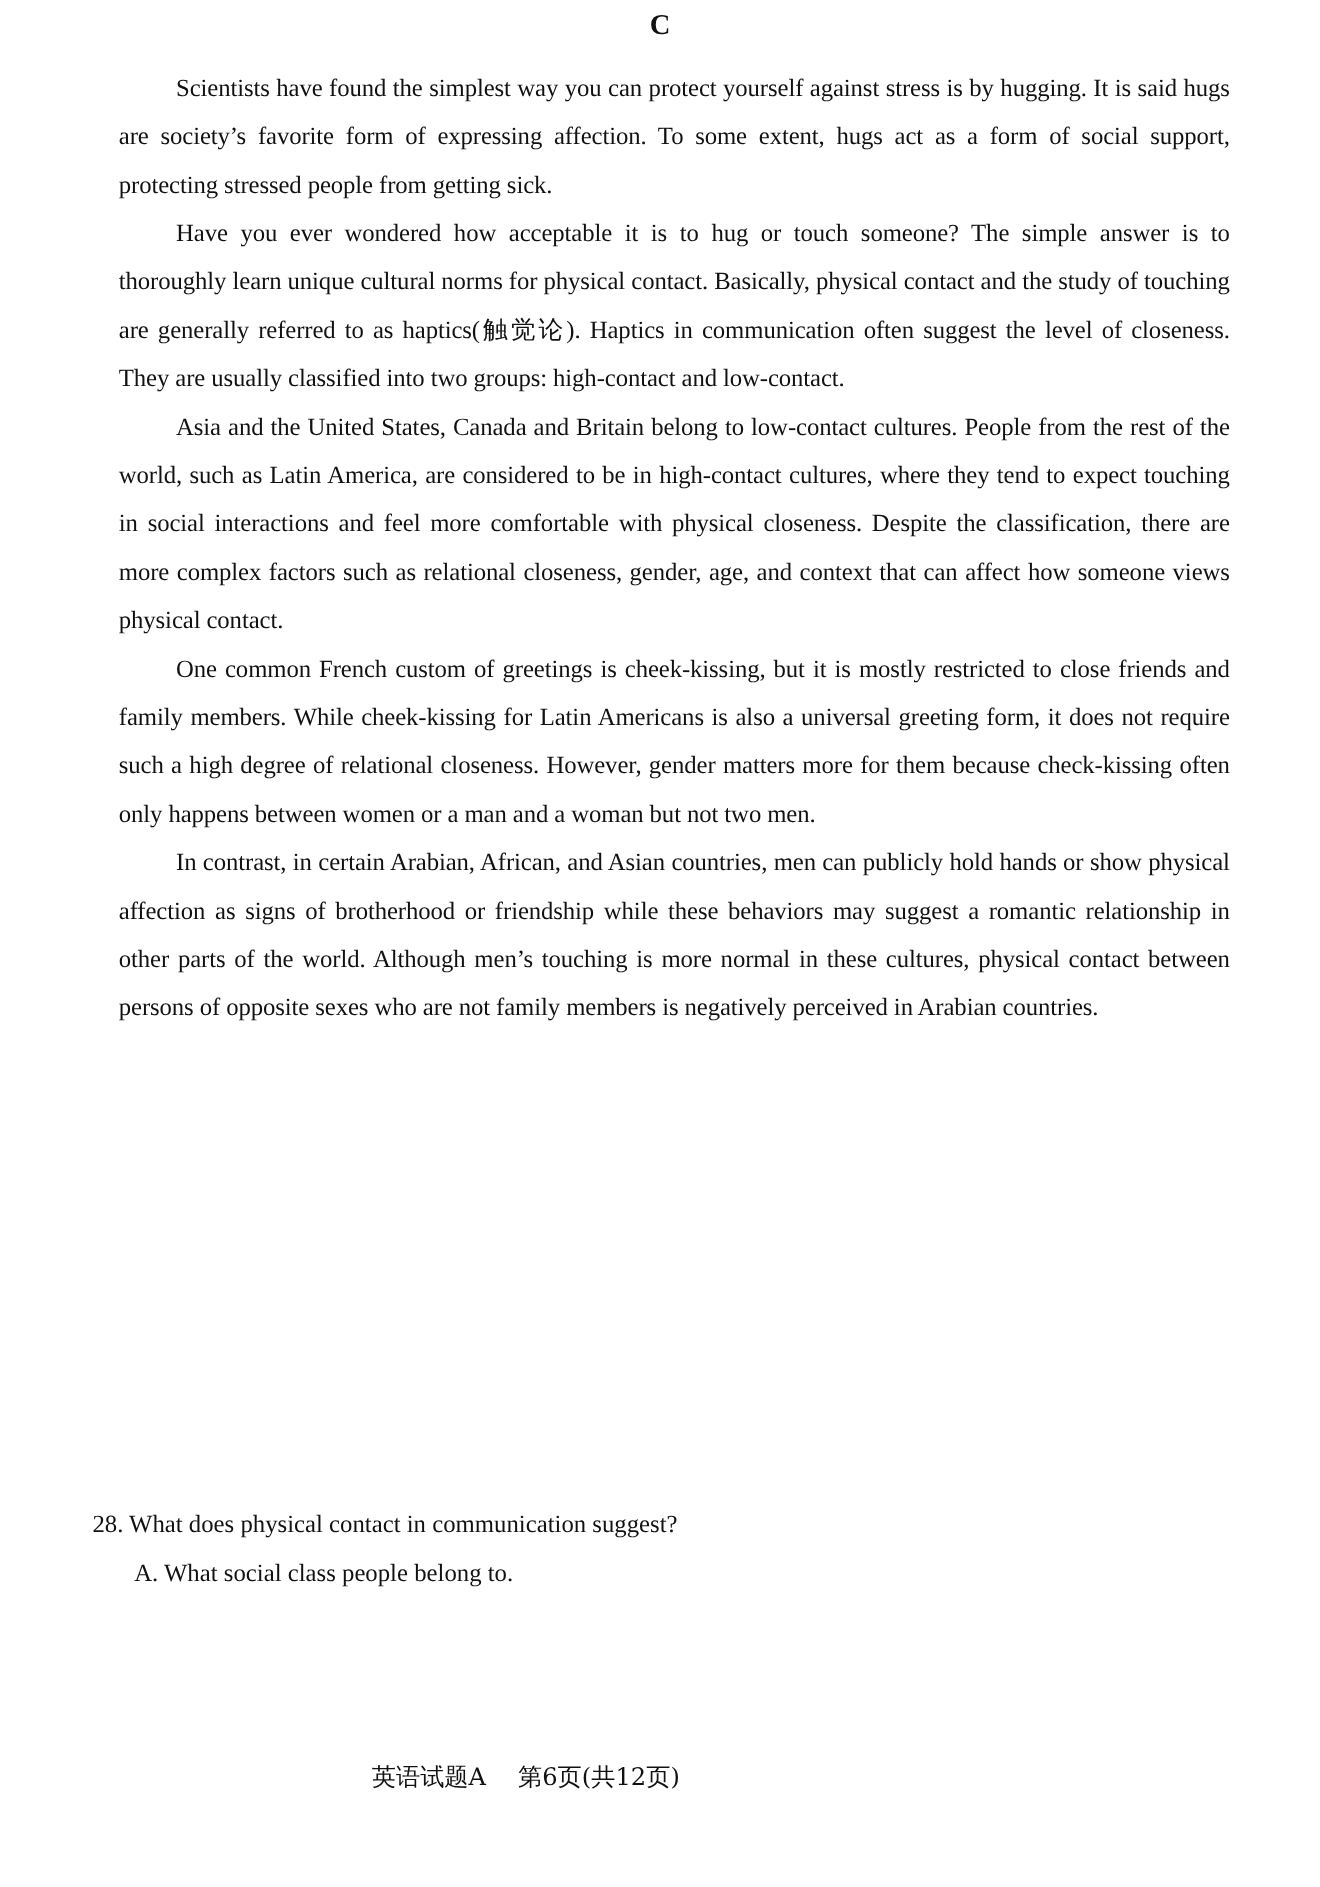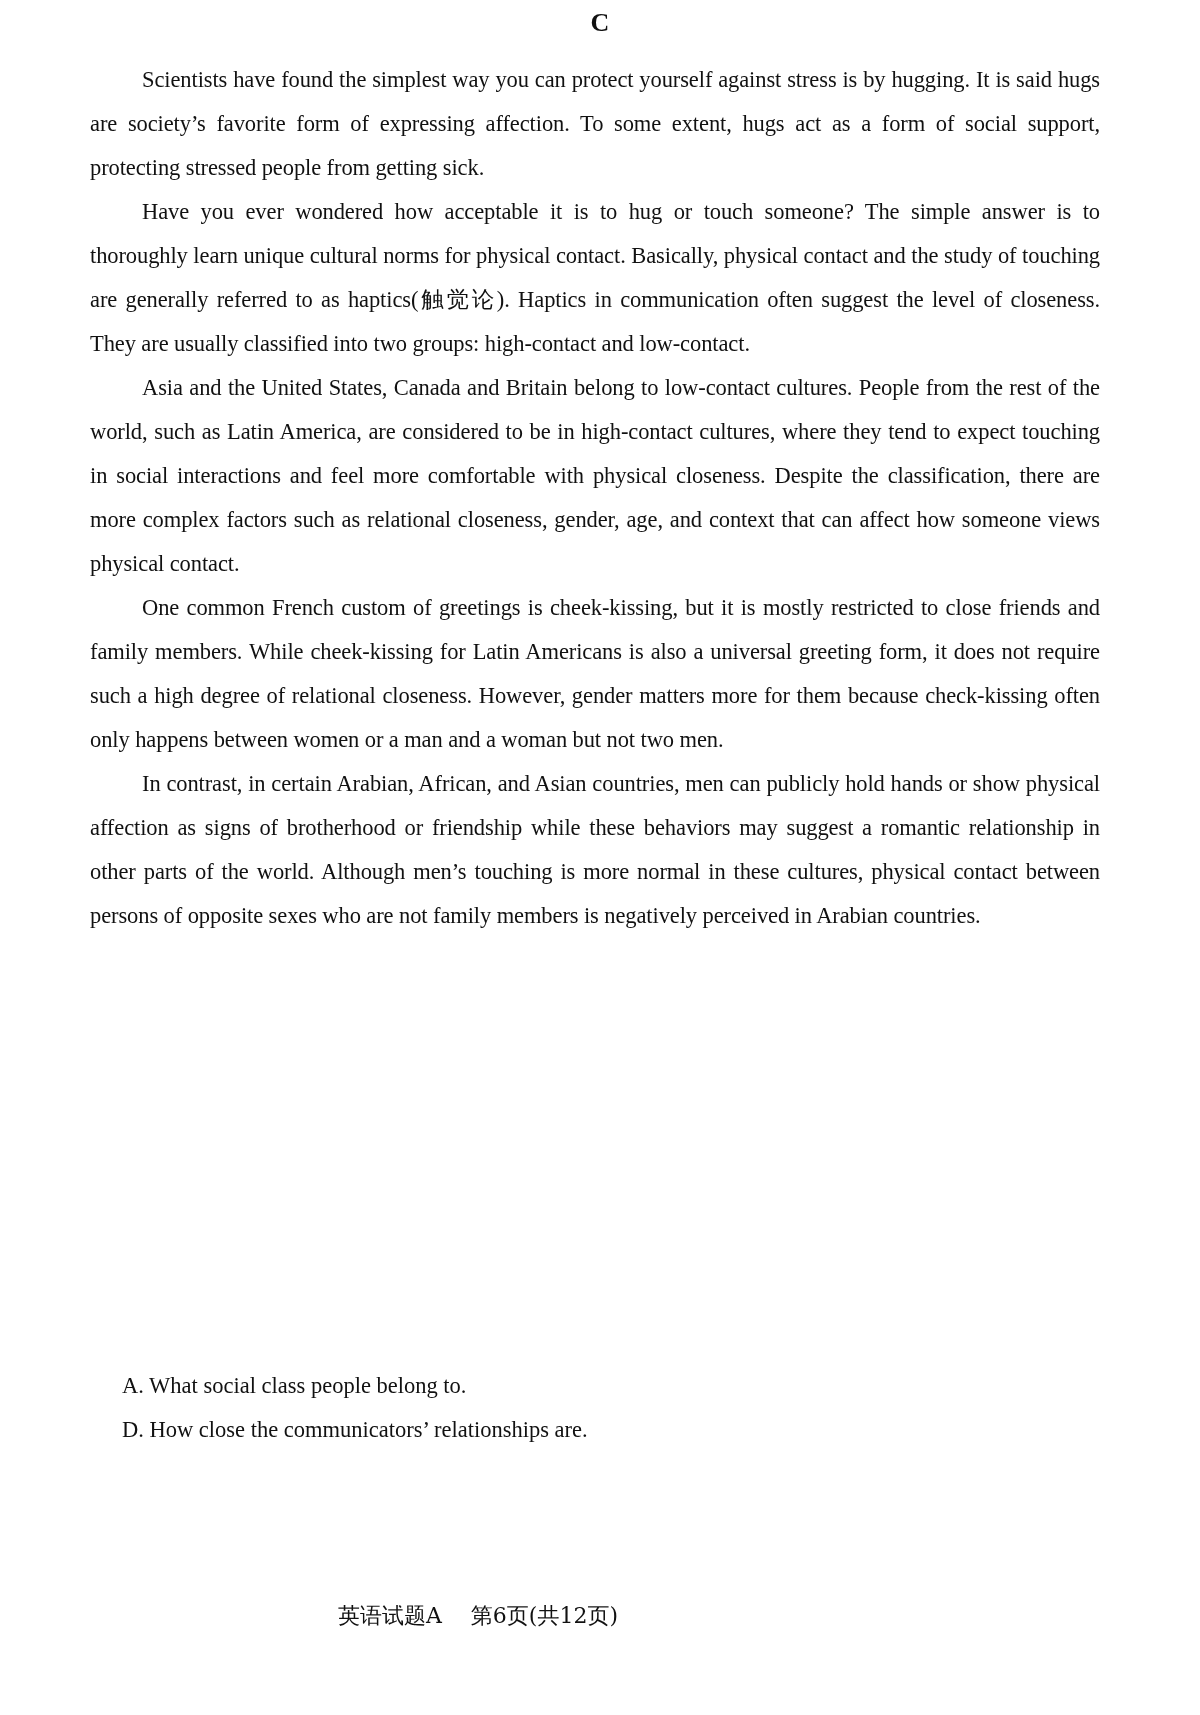--- a/index.html
+++ b/index.html
@@ -26,21 +26,21 @@
       position: absolute;
       top: 8px;
       left: 0;
       width: 1200px;
       text-align: center;
       font-size: 26px;
       font-weight: bold;
     }
     .passage {
       position: absolute;
-      left: 90px;
+      left: 108px;
       top: 58px;
       width: 1010px;
     }
     .para {
       margin: 0;
       font-size: 22.5px;
       line-height: 44px;
       text-align: justify;
       text-indent: 52px;
       letter-spacing: -0.1px;
@@ -86,23 +86,26 @@
 
   <div class="passage">
     <p class="para">Scientists have found the simplest way you can protect yourself against stress is by hugging. It is said hugs are society’s favorite form of expressing affection. To some extent, hugs act as a form of social support, protecting stressed people from getting sick.</p>
     <p class="para">Have you ever wondered how acceptable it is to hug or touch someone? The simple answer is to thoroughly learn unique cultural norms for physical contact. Basically, physical contact and the study of touching are generally referred to as haptics(触觉论). Haptics in communication often suggest the level of closeness. They are usually classified into two groups: high-contact and low-contact.</p>
     <p class="para">Asia and the United States, Canada and Britain belong to low-contact cultures. People from the rest of the world, such as Latin America, are considered to be in high-contact cultures, where they tend to expect touching in social interactions and feel more comfortable with physical closeness. Despite the classification, there are more complex factors such as relational closeness, gender, age, and context that can affect how someone views physical contact.</p>
     <p class="para">One common French custom of greetings is cheek-kissing, but it is mostly restricted to close friends and family members. While cheek-kissing for Latin Americans is also a universal greeting form, it does not require such a high degree of relational closeness. However, gender matters more for them because check-kissing often only happens between women or a man and a woman but not two men.</p>
     <p class="para">In contrast, in certain Arabian, African, and Asian countries, men can publicly hold hands or show physical affection as signs of brotherhood or friendship while these behaviors may suggest a romantic relationship in other parts of the world. Although men’s touching is more normal in these cultures, physical contact between persons of opposite sexes who are not family members is negatively perceived in Arabian countries.</p>
   </div>
 
   <div class="questions">
+    <p class="q-stem">
+      <span>28.</span>
+      <span>What does physical contact in communication suggest?</span>
+    </p>
     <ul class="q-options">
       <li class="q-option">A. What social class people belong to.</li>
-      <li class="q-option">D. How close the communicators’ relationships are.</li>
     </ul>
   </div>
 
   <div class="footer">
     <span>英语试题A</span>
     <span>第6页(共12页)</span>
   </div>
 
 </div>
 

